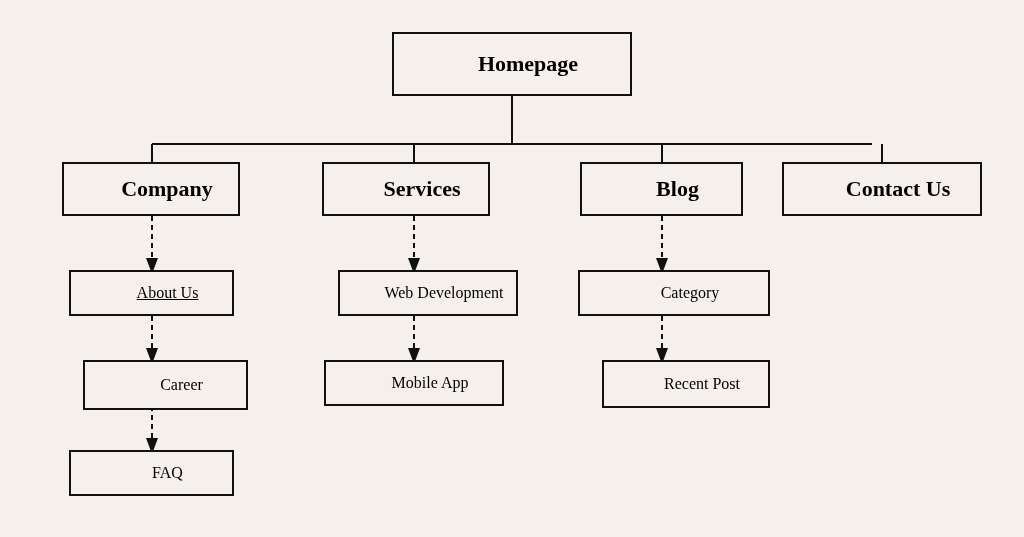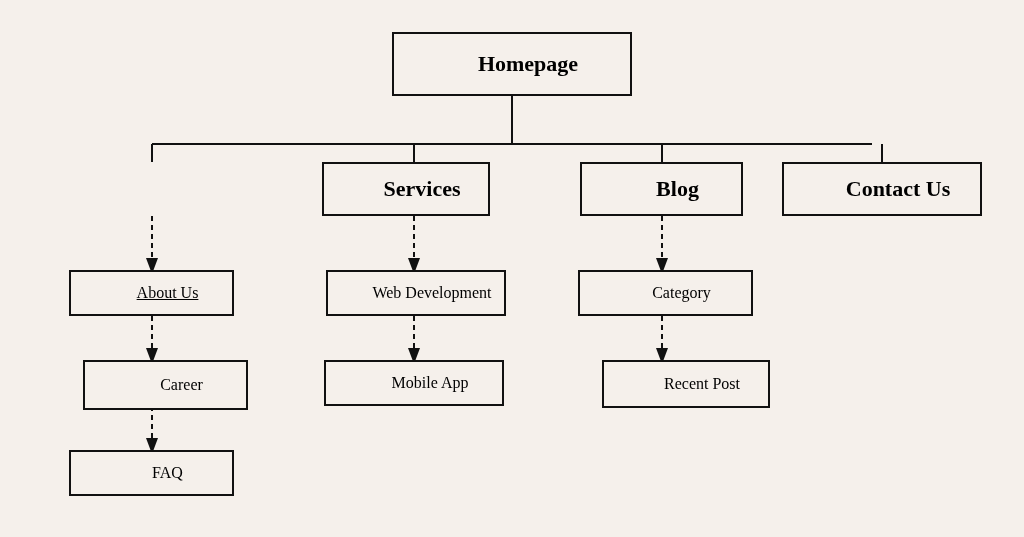--- a/index.html
+++ b/index.html
@@ -100,34 +100,35 @@
     <line class="dashed-arrow" x1="392" y1="302" x2="392" y2="346"></line>
 
     <line class="dashed-arrow" x1="640" y1="202" x2="640" y2="256"></line>
 
     <line class="dashed-arrow" x1="640" y1="302" x2="640" y2="346"></line>
 
   </svg>
 
   <div class="node large" style="left:370px; top:18px; width:240px; height:64px;">Homepage</div>
 
+  <div class="node large" style="left:40px; top:148px; width:178px; height:54px;">Company</div>
 
   <div class="node large" style="left:300px; top:148px; width:168px; height:54px;">Services</div>
 
   <div class="node large" style="left:558px; top:148px; width:163px; height:54px;">Blog</div>
 
   <div class="node large" style="left:760px; top:148px; width:200px; height:54px;">Contact Us</div>
 
   <div class="node sub" style="left:47px; top:256px; width:165px; height:46px;text-decoration:underline;">About Us</div>
 
   <div class="node sub" style="left:61px; top:346px; width:165px; height:50px;">Career</div>
 
   <div class="node sub" style="left:47px; top:436px; width:165px; height:46px;">FAQ</div>
 
-  <div class="node sub" style="left:304px; top:256px; width:180px; height:46px;">Web Development</div>
+  <div class="node sub" style="left:316px; top:256px; width:180px; height:46px;">Web Development</div>
 
   <div class="node sub" style="left:302px; top:346px; width:180px; height:46px;">Mobile App</div>
 
-  <div class="node sub" style="left:556px; top:256px; width:175px; height:46px;">Category</div>
+  <div class="node sub" style="left:556px; top:256px; width:192px; height:46px;">Category</div>
 
   <div class="node sub" style="left:580px; top:346px; width:168px; height:48px;">Recent Post</div>
 
 </div>
 
 </body></html>

